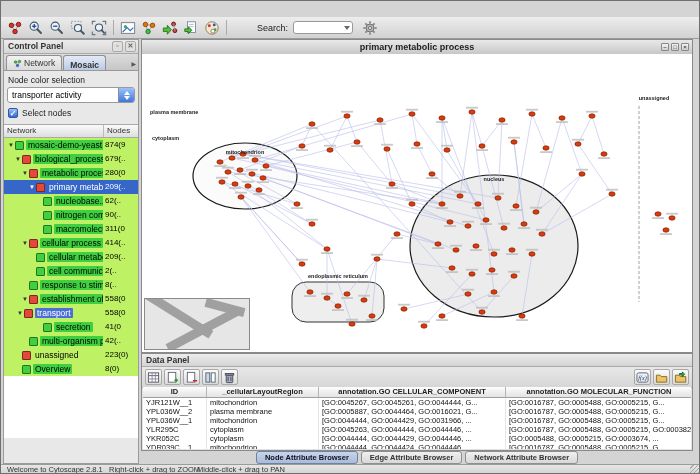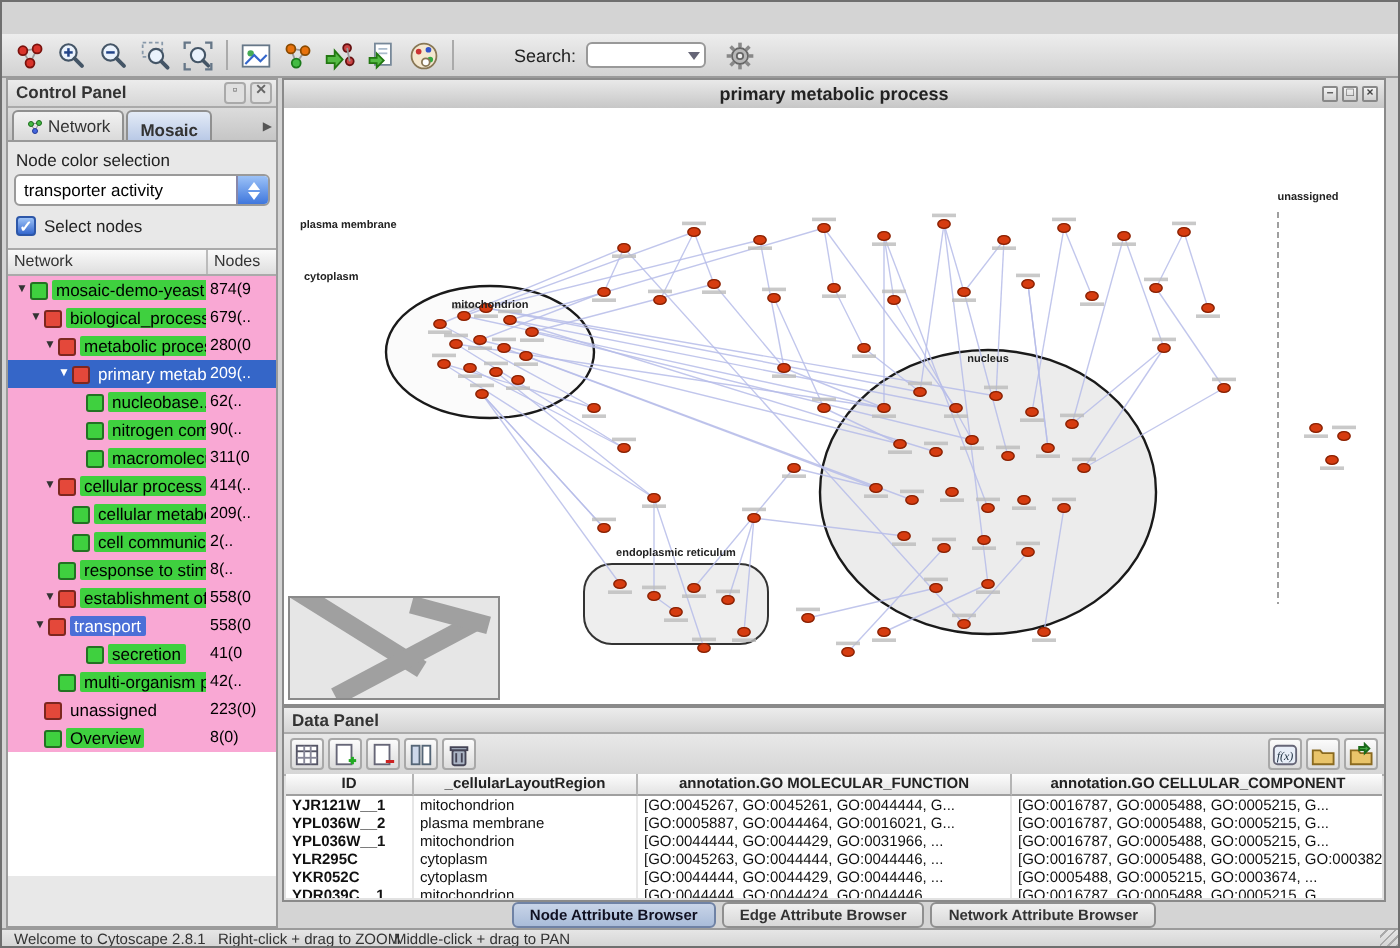--- a/index.html
+++ b/index.html
@@ -57,21 +57,21 @@
   .chk{width:10px;height:10px;border-radius:2px;background:linear-gradient(#9cc2f7,#3568cf);
        border:1px solid #2d57a8;color:#fff;font-size:8px;line-height:9px;text-align:center;font-weight:bold;box-sizing:border-box;}
   .chk::after{content:"✓";}
   .chklabel{font-size:8.5px;color:#222;}
   .tree-head{height:12px;display:flex;background:linear-gradient(#fafafa,#dedede);
        border-top:1px solid #aaa;border-bottom:1px solid #aaa;font-size:8px;color:#333;}
   .tree-head .c1{width:96px;padding-left:3px;border-right:1px solid #bbb;line-height:12px;}
   .tree-head .c2{flex:1;padding-left:3px;line-height:12px;}
   .tree{background:#fff;height:300px;overflow:hidden;}
   .trow{height:14px;display:flex;align-items:center;font-size:8.5px;position:relative;
-        white-space:nowrap;background:#f9a8d4;overflow:hidden;}
+        white-space:nowrap;background:#bef264;overflow:hidden;}
   .trow.sel{background:#3566c8;color:#fff;}
   .tri{width:8px;font-size:6px;color:#333;flex:none;text-align:center;}
   .trow.sel .tri{color:#fff;}
   .ticon{width:9px;height:9px;flex:none;margin-right:2px;border-radius:1.5px;
          border:1px solid rgba(0,0,0,.45);box-sizing:border-box;}
   .ticon.red{background:#e4483a;}
   .ticon.green{background:#3fd03f;}
   .chip{padding:0 2px;border-radius:1px;flex:none;}
   .chip.green{background:#3fd03f;color:#000;}
   .chip.blue{background:#4b6fd7;color:#fff;}
@@ -108,21 +108,21 @@
   .dbtn svg{width:13px;height:13px;}
   .dp-spacer{flex:1;}
   .dp-table{position:absolute;left:1px;right:1px;top:33px;bottom:1px;background:#fff;overflow:hidden;}
   .dp-hrow{display:flex;height:11px;}
   .dp-hcell{box-sizing:border-box;background:linear-gradient(#fdfdfd,#e3e3e3);border-right:1px solid #b5b5b5;
             border-bottom:1px solid #9f9f9f;font-size:7.5px;font-weight:bold;text-align:center;
             line-height:10px;overflow:hidden;white-space:nowrap;color:#222;flex:none;}
   .dp-row{display:flex;height:9px;}
   .dp-cell{box-sizing:border-box;border-right:1px solid #e6e6e6;font-size:7.5px;line-height:9px;
            padding-left:3px;overflow:hidden;white-space:nowrap;color:#111;flex:none;}
-  .dp-cell.id{font-weight:bold;}
+  .dp-cell.id{font-weight:normal;}
   
   .tabsrow{position:absolute;left:140px;top:450px;width:552px;height:13px;display:flex;
            justify-content:center;align-items:center;gap:3px;}
   .btab{height:11px;line-height:11px;font-size:7.5px;font-weight:bold;padding:0 8px;
         border:1px solid #8f8f8f;border-radius:3px;background:linear-gradient(#f0f0f0,#d8d8d8);color:#333;}
   .btab.active{background:linear-gradient(#c8d4e8,#a9bcd9);border-color:#6f82a5;color:#112;}
   .statusbar{position:absolute;left:0;top:463px;width:700px;height:11px;
              background:linear-gradient(#e6e6e6,#cfcfcf);border-top:1px solid #9b9b9b;font-size:7.5px;color:#333;}
   .statusbar span{position:absolute;line-height:10px;}
   .st1{left:6px;} .st2{left:108px;} .st3{left:196px;}
@@ -728,22 +728,22 @@
               <path d="M1.5 4.5 h4 l1.2 1.5 h6 v6 h-11.2 z" fill="#e9c46a" stroke="#8a6a20"></path>
               <path d="M9 1 l2.5 2.5 -2.5 2.5 v-1.7 h-3 v-1.6 h3 z" fill="#44aa44" stroke="#1a6a1a"></path>
             </svg>
           </div>
         </span>
     </div>
     <div class="dp-table">
       <div class="dp-hrow" id="dp-header">
           <div class="dp-hcell" style="width: 64px;">ID</div>
           <div class="dp-hcell" style="width: 112px;">_cellularLayoutRegion</div>
+          <div class="dp-hcell" style="width: 187px;">annotation.GO CELLULAR_COMPONENT</div>
           <div class="dp-hcell" style="width: 187px;">annotation.GO MOLECULAR_FUNCTION</div>
-          <div class="dp-hcell" style="width: 187px;">annotation.GO CELLULAR_COMPONENT</div>
         </div>
       <div id="dp-rows">
           <div class="dp-row">
             <div class="dp-cell id" style="width: 64px;">YJR121W__1</div>
             <div class="dp-cell" style="width: 112px;">mitochondrion</div>
             <div class="dp-cell" style="width: 187px;">[GO:0045267, GO:0045261, GO:0044444, G...</div>
             <div class="dp-cell" style="width: 187px;">[GO:0016787, GO:0005488, GO:0005215, G...</div>
           </div>
           <div class="dp-row">
             <div class="dp-cell id" style="width: 64px;">YPL036W__2</div>

